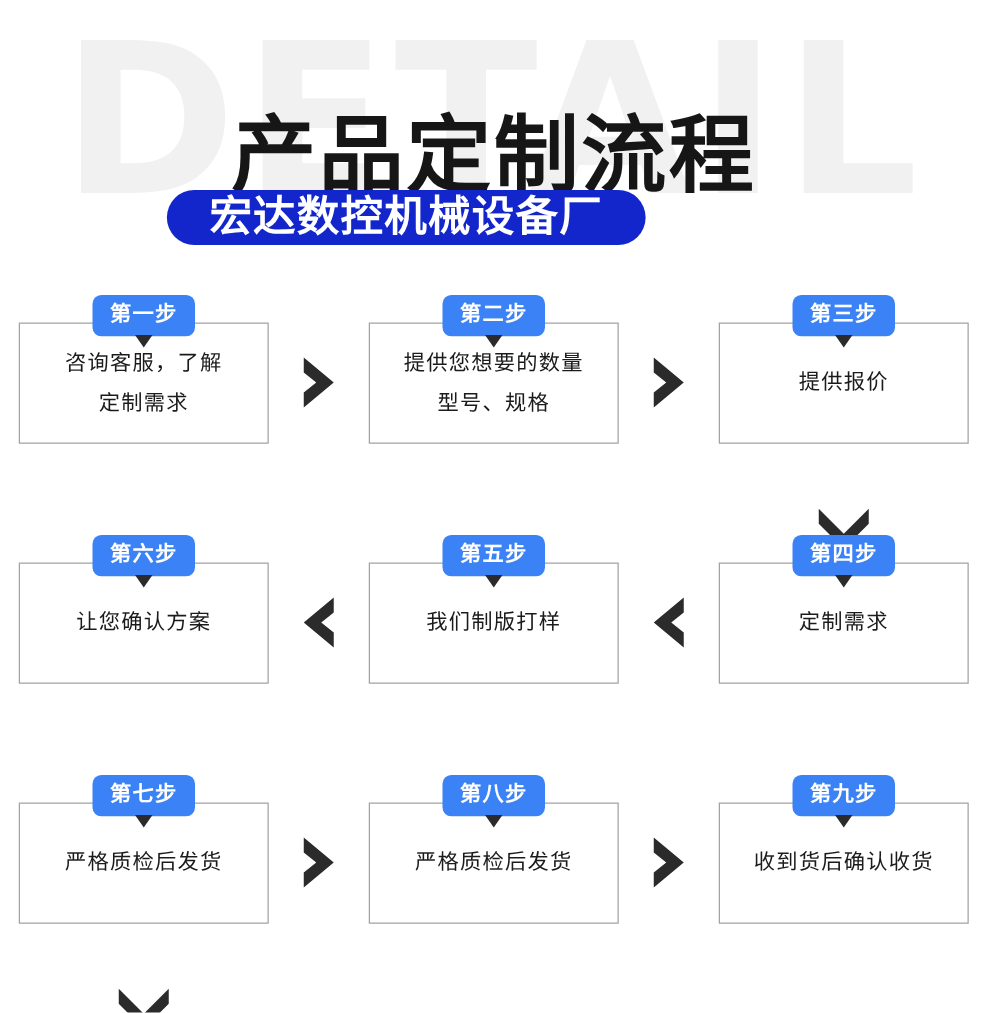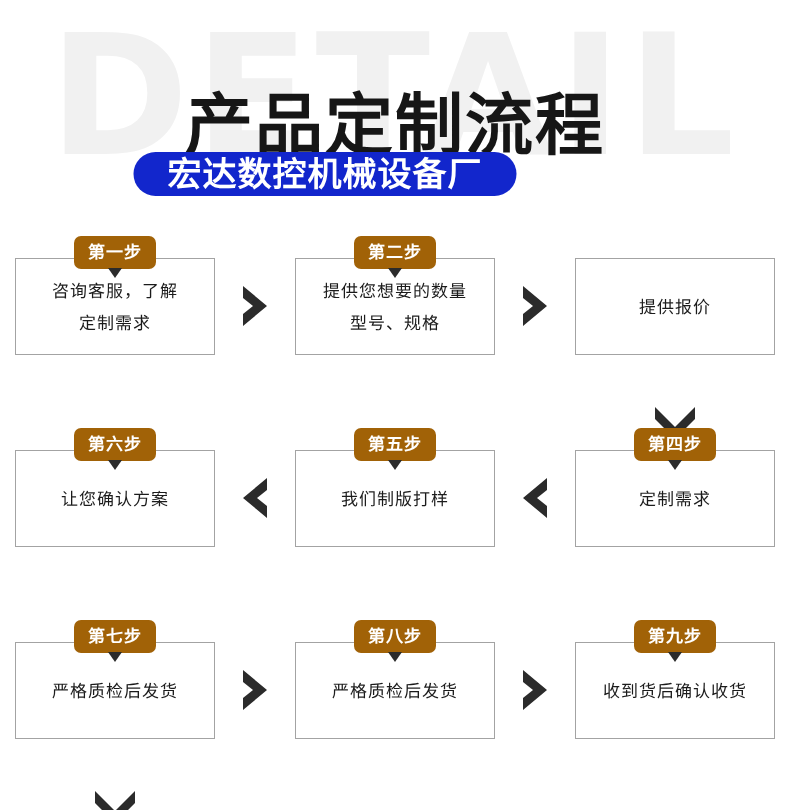--- a/index.html
+++ b/index.html
@@ -126,21 +126,21 @@
 
   
   .step-badge {
     position: absolute;
     left: 50%;
     transform: translateX(-50%);
     top: -22px;
     height: 33px;
     padding: 0 14px;
     border-radius: 7px;
-    background: #a16207;
+    background: #3b82f6;
     color: #ffffff;
     font-size: 17px;
     line-height: 33px;
     font-weight: 700;
     letter-spacing: 1px;
     white-space: nowrap;
     box-sizing: border-box;
     z-index: 3;
   }
   .step-badge::after {
@@ -211,20 +211,21 @@
     <div class="arrow arrow-h arrow-h-1">
       <svg width="44" height="52" viewBox="0 0 44 52" aria-hidden="true">
         <path d="M10 6 L34 26 L10 46 L10 34 L20 26 L10 18 Z" fill="#2b2b2b"></path>
       </svg>
     </div>
 
     <div class="cell cell-2">
       <div class="step-box">
         <div class="step-text">提供报价</div>
       </div>
+      <div class="step-badge">第三步</div>
     </div>
 
     <div class="arrow arrow-v arrow-v-right">
       <svg width="52" height="42" viewBox="0 0 52 42" aria-hidden="true">
         <path d="M6 4 L26 24 L46 4 L46 16 L26 36 L6 16 Z" fill="#2b2b2b"></path>
       </svg>
     </div>
   </div>
 
   <div class="row row-2">

